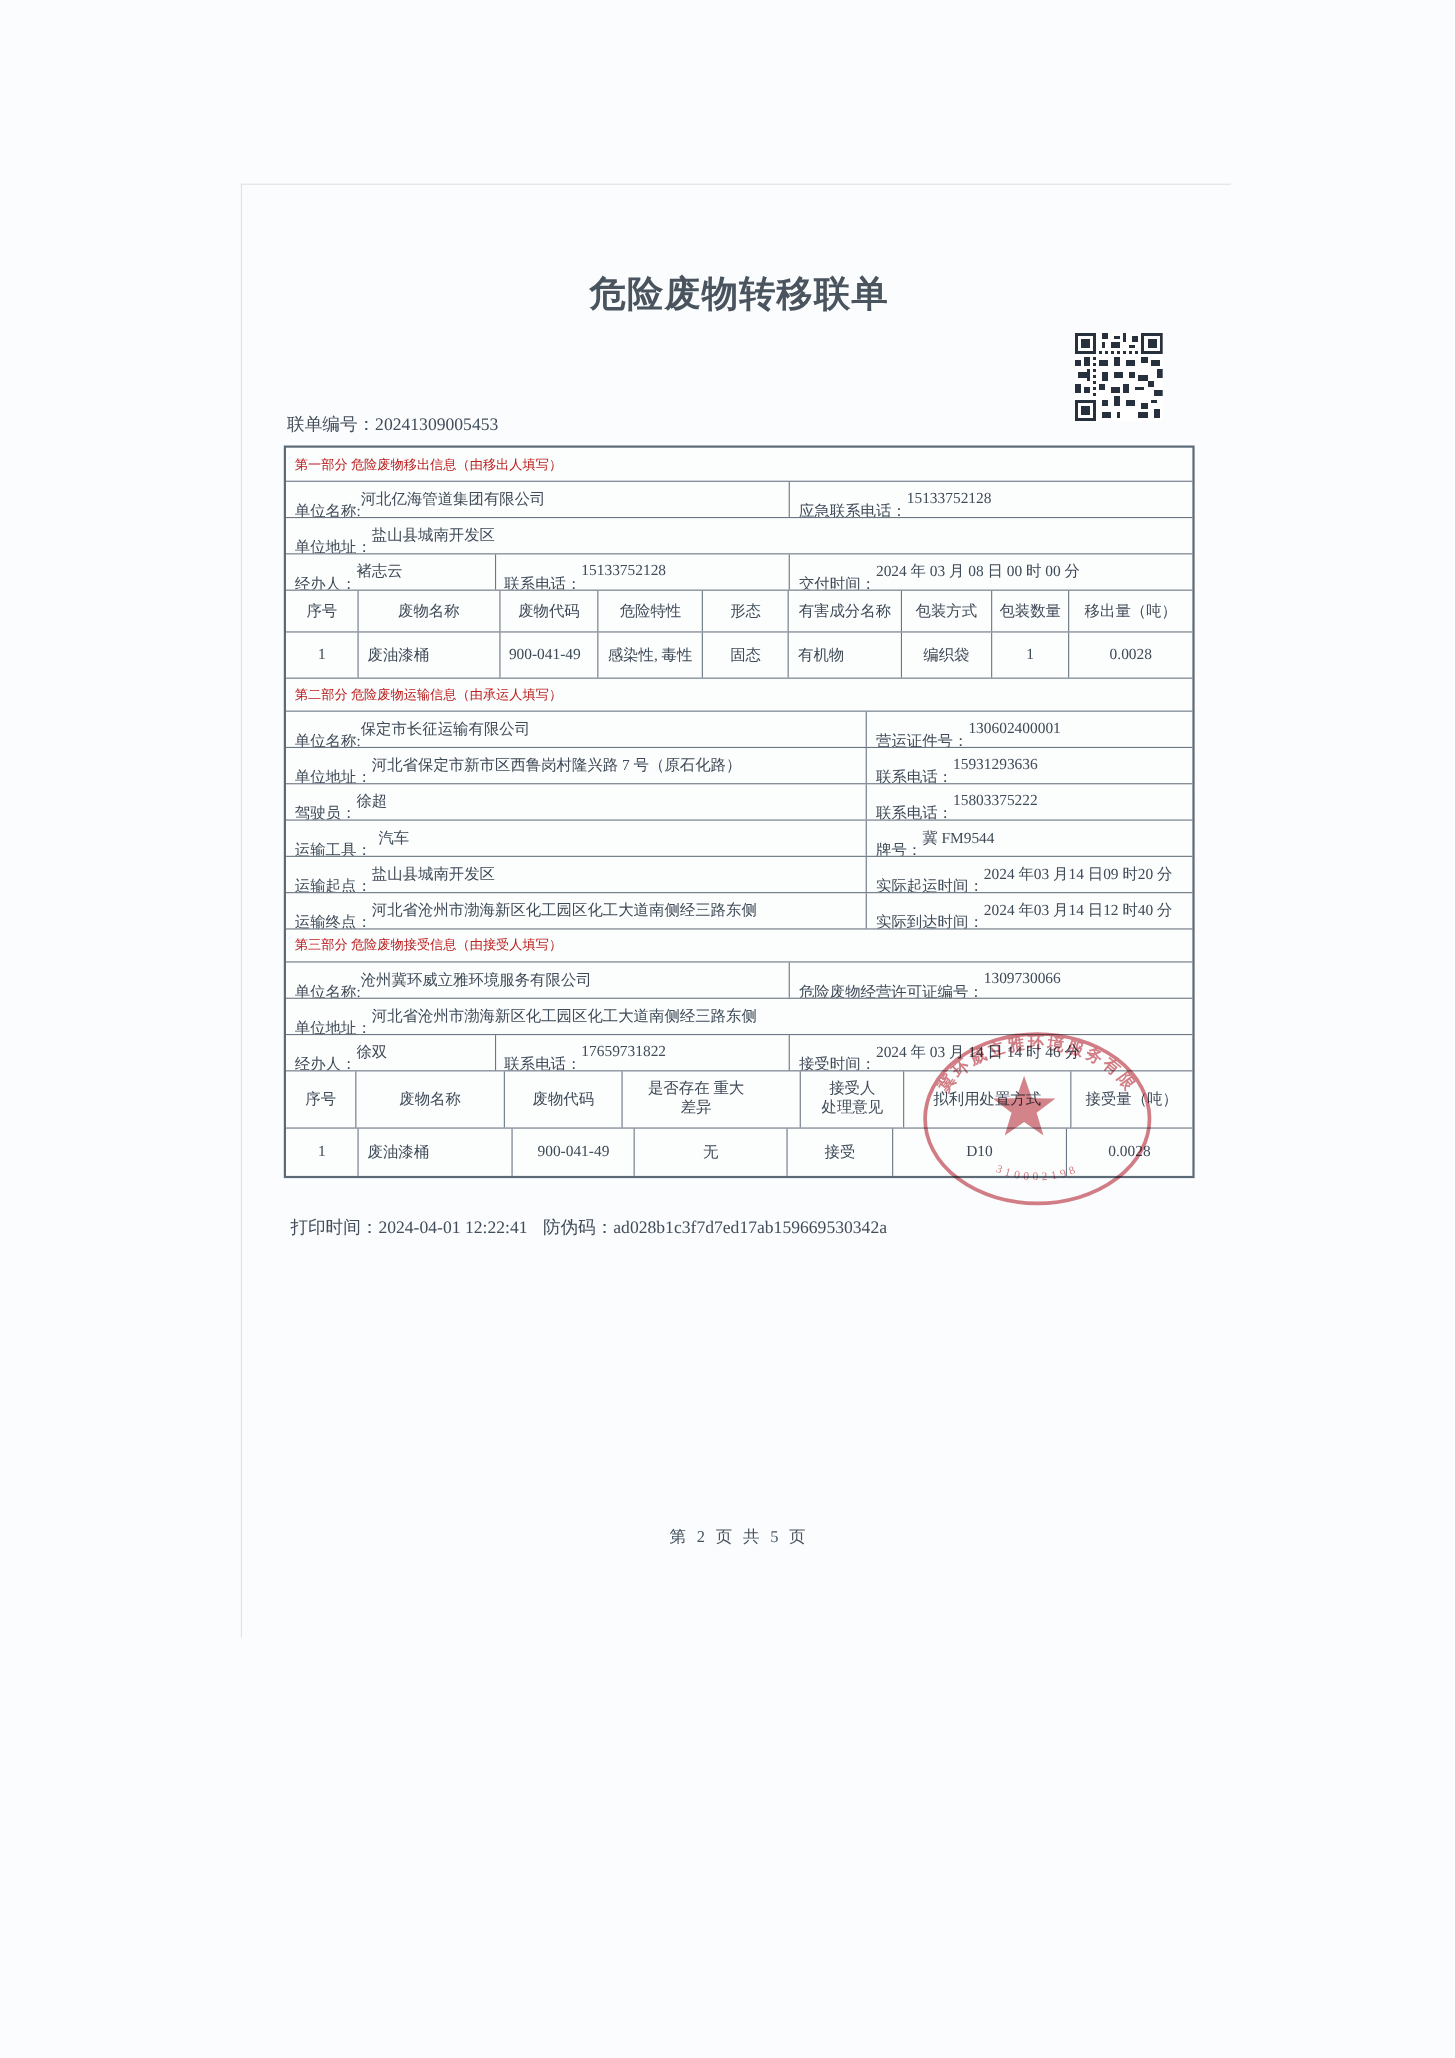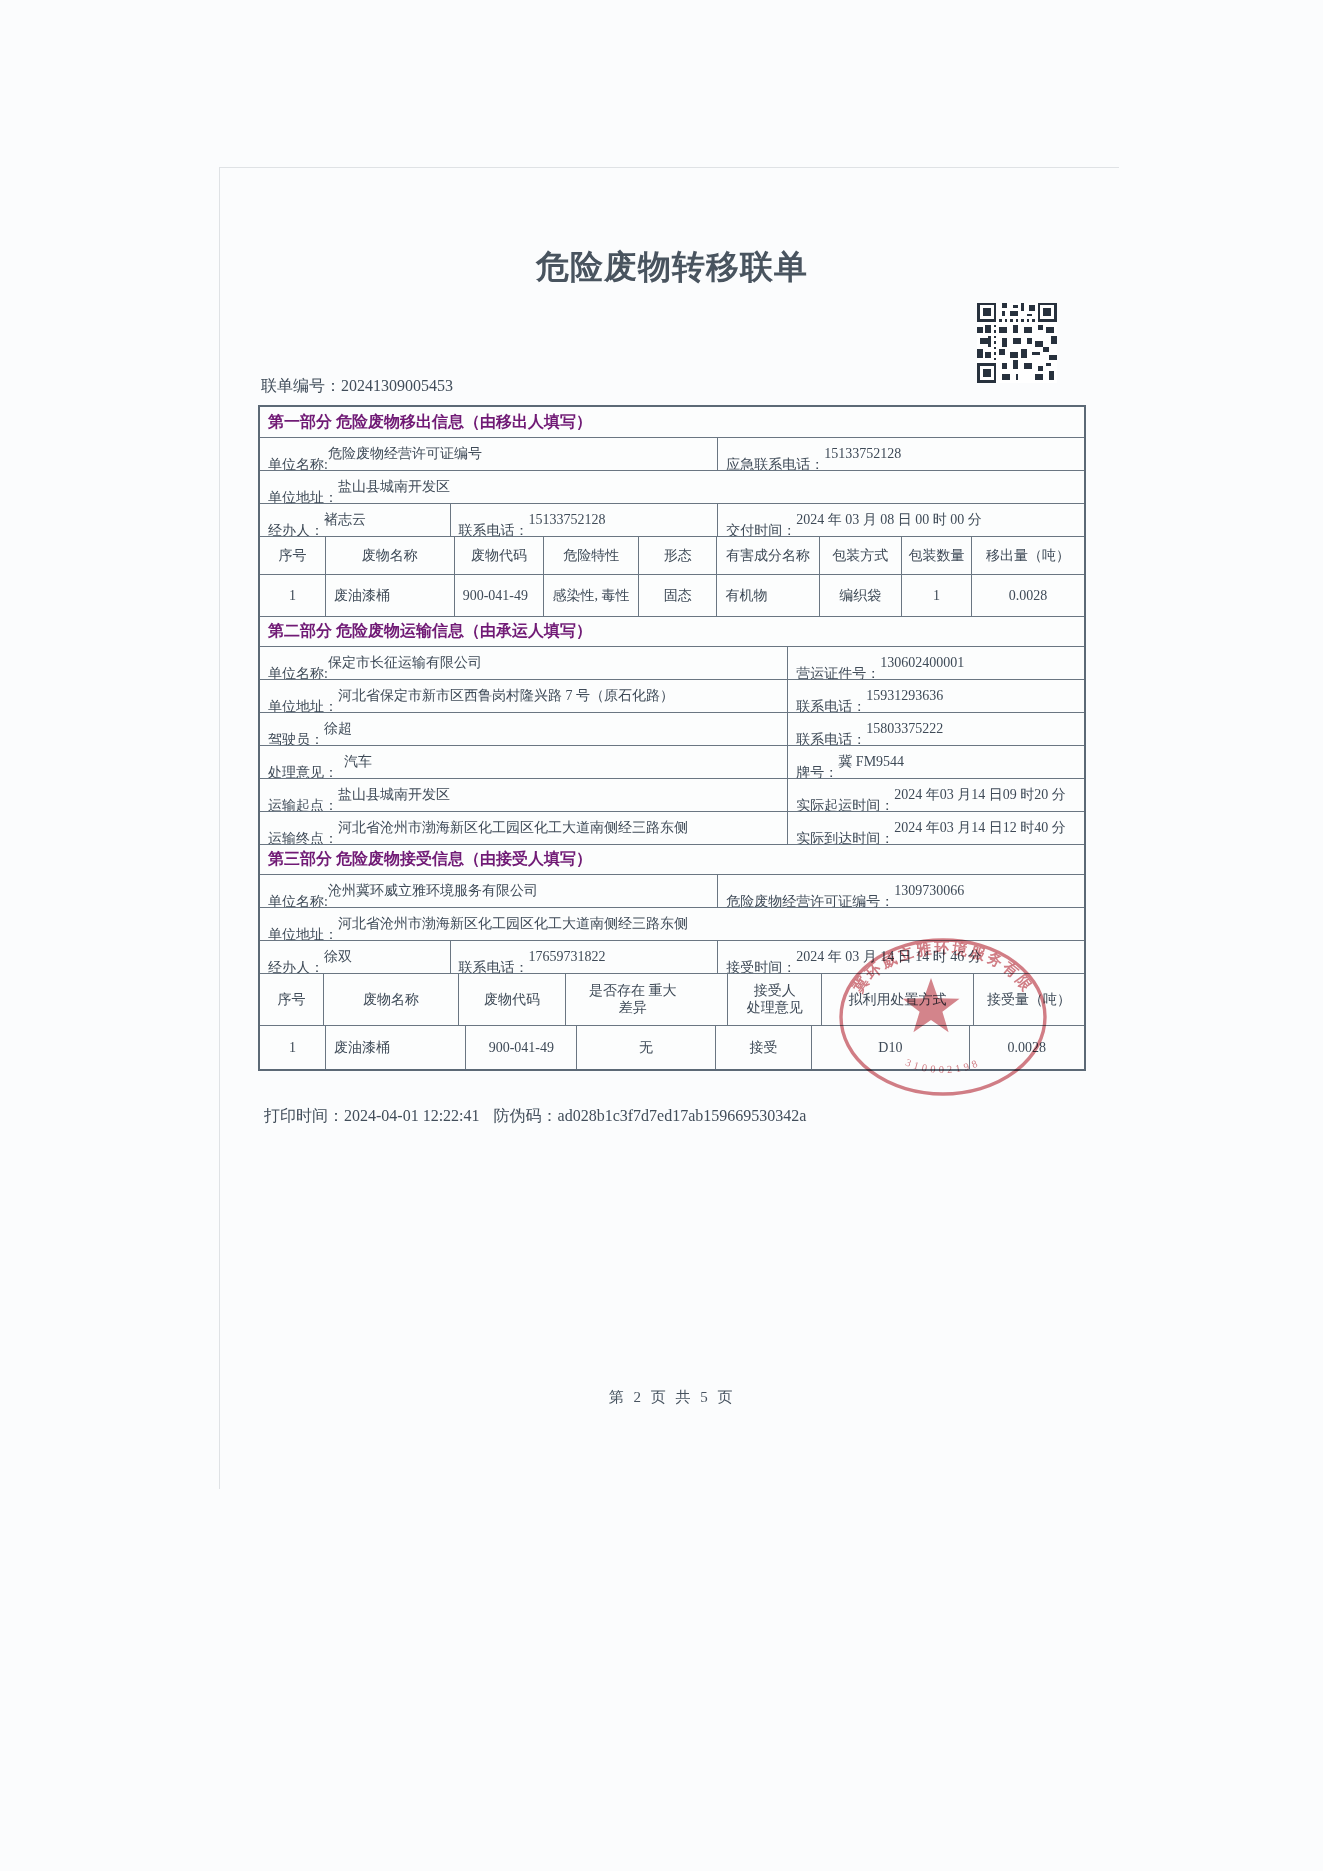--- a/index.html
+++ b/index.html
@@ -26,21 +26,21 @@
     position:absolute; left:258px; top:405px; width:828px;
     border:2px solid #5c6976; box-sizing:border-box; background:rgba(255,255,255,0.25);
   }
   .tr { display:flex; border-top:1.4px solid #6a7682; box-sizing:border-box; align-items:stretch; }
   .tr:first-child { border-top:none; }
   .td {
     box-sizing:border-box; padding:0 8px; display:flex; align-items:center;
     font-size:14px; border-left:1.4px solid #6a7682; overflow:hidden; white-space:nowrap;
   }
   .td:first-child { border-left:none; }
-  .sec { font-weight:bold; font-size:16px; color:#701a75; }
+  .sec { font-weight:normal; font-size:12px; color:#b91c1c; }
   .h30 { height:30px; } .h33 { height:33px; } .h38 { height:38px; }
   .h42 { height:42px; } .h52 { height:52px; } .h44 { height:44px; }
   .ctr { justify-content:center; text-align:center; }
   .wrap { white-space:normal; line-height:1.2; }
   .sm { font-size:14px; }
   .lb { white-space:pre;margin-top:22px; }
 
   .print-line { position:absolute; left:264px; top:1106px; font-size:16px; color:#414d5a; }
   .print-line .gap { display:inline-block; width:14px; }
   .footer { position:absolute; left:258px; top:1388px; width:828px; text-align:center; font-size:15px; letter-spacing:3px; color:#46525f; }
@@ -129,21 +129,21 @@
 
   <div class="doc">
 
     <div class="tr h30">
         <div class="td sec" style="width:100%">第一部分 危险废物移出信息（由移出人填写）</div>
       </div>
 
     <div class="tr h33">
       <div class="td" style="width:55.5%">
         <span class="lb">单位名称:</span>
-          <span>危险废物经营许可证编号</span>
+          <span>河北亿海管道集团有限公司</span>
       </div>
       <div class="td" style="width:44.5%">
         <span class="lb">应急联系电话：</span>
           <span>15133752128</span>
       </div>
     </div>
 
     <div class="tr h33">
       <div class="td" style="width:100%">
         <span class="lb">单位地址：</span>
@@ -222,21 +222,21 @@
           <span>徐超</span>
       </div>
       <div class="td" style="width:36%">
         <span class="lb">联系电话：</span>
           <span>15803375222</span>
       </div>
     </div>
 
     <div class="tr h33">
       <div class="td" style="width:64%">
-        <span class="lb">处理意见：</span>
+        <span class="lb">运输工具：</span>
           <span style="margin-left:6px">汽车</span>
       </div>
       <div class="td" style="width:36%">
         <span class="lb">牌号：</span>
           <span>冀 FM9544</span>
       </div>
     </div>
 
     <div class="tr h33">
       <div class="td" style="width:64%">

